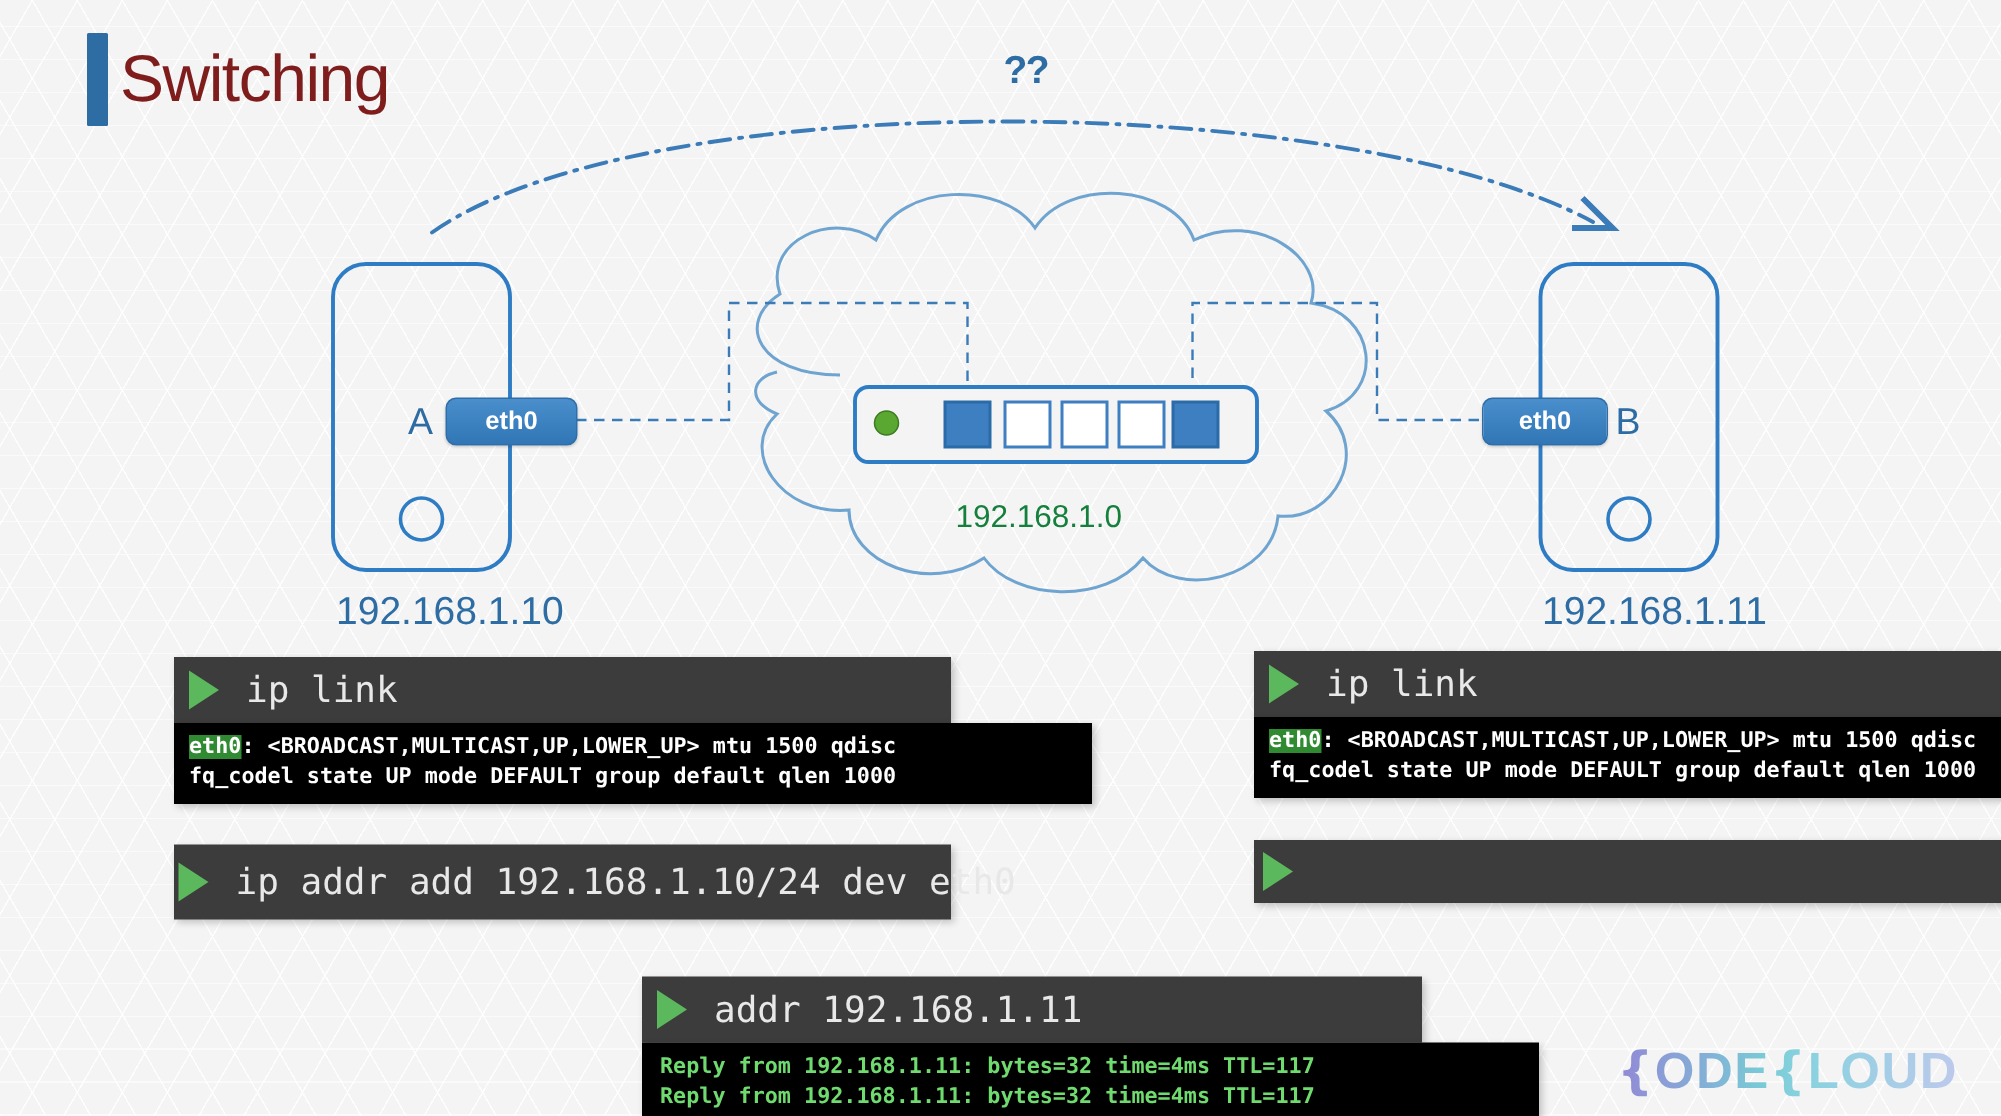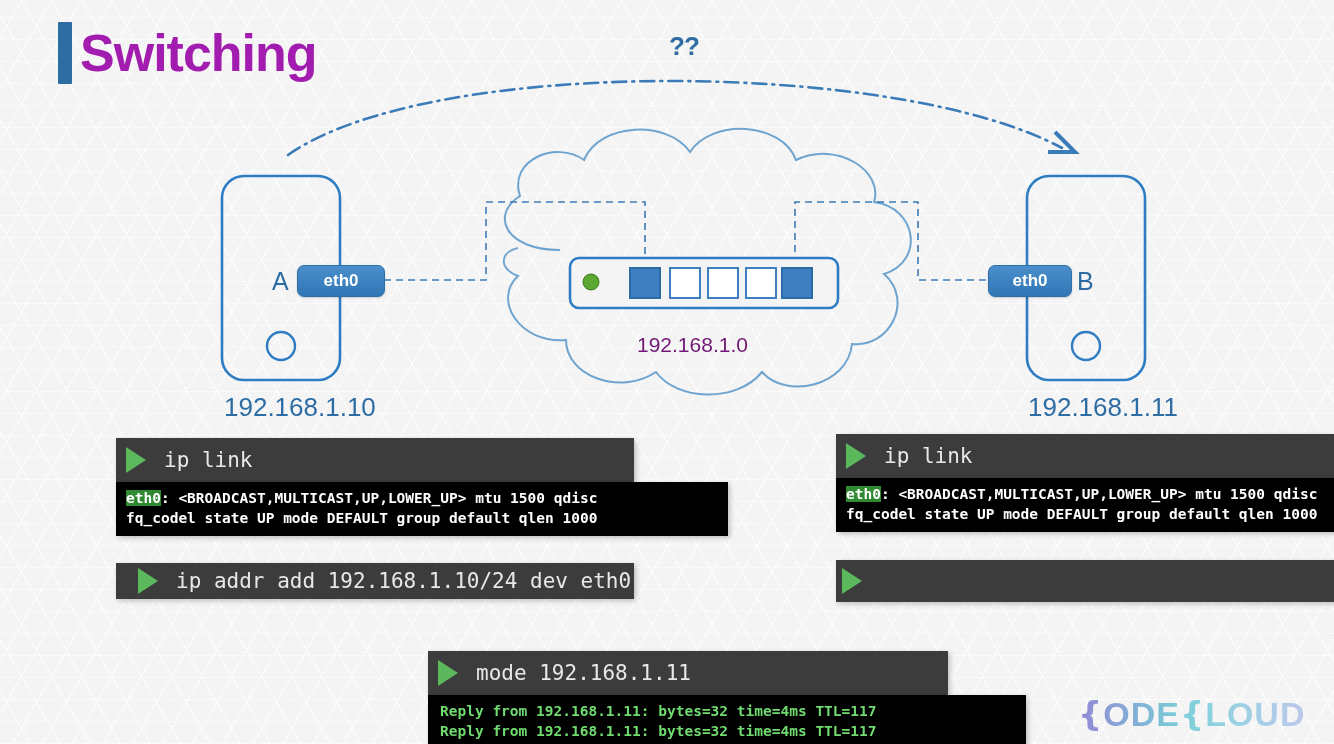--- a/index.html
+++ b/index.html
@@ -17,21 +17,21 @@
       repeating-linear-gradient(-60deg, rgba(255,255,255,.85) 0 1px, transparent 1px 26px),
       repeating-linear-gradient(0deg, rgba(255,255,255,.55) 0 1px, transparent 1px 22px);
     pointer-events:none;
   }
   #stage{position:absolute;inset:0;}
 
   
   #title-wrap{position:absolute;left:58px;top:22px;display:flex;align-items:center;}
   #title-accent{width:14px;height:62px;background:#2e6da4;margin-right:8px;border-radius:1px;}
   #title-text{
-    font-size:52px;font-weight:bold;color:#a21caf;letter-spacing:-1px;line-height:62px;
+    font-size:44px;font-weight:normal;color:#7f1d1d;letter-spacing:-1px;line-height:62px;
   }
 
   
   #diagram{position:absolute;left:0;top:0;width:1334px;height:744px;pointer-events:none;}
 
   
   .eth-badge{
     position:absolute;
     background:linear-gradient(#4a8fcc,#3176b5);
     border:1px solid #2f6ea8;
@@ -43,52 +43,52 @@
   #eth0-a{left:297px;top:265px;width:86px;height:30px;}
   #eth0-b{left:988px;top:265px;width:82px;height:30px;}
 
   
   .host-letter{position:absolute;color:#2e6da4;font-size:25px;}
   #host-a-letter{left:272px;top:267px;}
   #host-b-letter{left:1077px;top:267px;}
   .host-ip{position:absolute;color:#2e6da4;font-size:26px;}
   #host-a-ip{left:224px;top:392px;}
   #host-b-ip{left:1028px;top:392px;}
-  #cloud-ip{position:absolute;left:637px;top:333px;color:#701a75;font-size:21px;}
+  #cloud-ip{position:absolute;left:637px;top:333px;color:#15803d;font-size:21px;}
   #qq-label{position:absolute;left:669px;top:31px;color:#2e6da4;font-size:26px;font-weight:bold;letter-spacing:-1px;}
 
   
   .term{position:absolute;font-family:"DejaVu Sans Mono","Liberation Mono",monospace;}
   .term-head{
     background:#3c3c3c;
     display:flex;align-items:center;
     box-shadow:2px 2px 5px rgba(0,0,0,.22);
   }
   .play{
     width:0;height:0;flex:0 0 auto;
     border-top:13px solid transparent;border-bottom:13px solid transparent;
     border-left:20px solid #5cb85c;
   }
-  .term-cmd{color:#e8e8e8;font-size:21px;white-space:pre;}
+  .term-cmd{color:#e8e8e8;font-size:24px;white-space:pre;}
   .term-body{
     background:#000000;color:#ffffff;font-size:14.5px;font-weight:bold;
     line-height:20px;white-space:pre;
     box-shadow:2px 2px 5px rgba(0,0,0,.22);
   }
   .dev-hl{background:#2f8a31;color:#ffffff;}
   .reply{color:#6fdb6f;font-weight:bold;}
 
   
   #term-a-link{left:116px;top:438px;width:518px;}
   #term-a-link .term-head{height:44px;padding-left:10px;}
   #term-a-link .term-cmd{margin-left:18px;}
   #term-a-link .term-body{width:592px;padding:6px 10px 8px 10px;}
 
   #term-a-addr{left:116px;top:563px;width:518px;}
-  #term-a-addr .term-head{height:36px;padding-left:22px;}
+  #term-a-addr .term-head{height:50px;padding-left:3px;}
   #term-a-addr .term-cmd{margin-left:18px;}
 
   
   #term-b-link{left:836px;top:434px;width:560px;}
   #term-b-link .term-head{height:44px;padding-left:10px;}
   #term-b-link .term-cmd{margin-left:18px;}
   #term-b-link .term-body{width:620px;padding:6px 10px 8px 10px;}
 
   #term-b-addr{left:836px;top:560px;width:560px;}
   #term-b-addr .term-head{height:42px;padding-left:6px;}
@@ -208,21 +208,21 @@
 
   <div id="term-b-addr" class="term">
     <div class="term-head">
       <span class="play"></span>
     </div>
   </div>
 
   <div id="term-ping" class="term">
     <div class="term-head">
       <span class="play"></span>
-      <span class="term-cmd">mode 192.168.1.11</span>
+      <span class="term-cmd">addr 192.168.1.11</span>
     </div>
     <div class="term-body"><span class="reply">Reply from 192.168.1.11: bytes=32 time=4ms TTL=117</span>
 <span class="reply">Reply from 192.168.1.11: bytes=32 time=4ms TTL=117</span></div>
   </div>
 
   <div id="logo">
     <span class="brace">{</span>
       <span>ODE</span>
       <span class="brace">{</span>
       <span>LOUD</span>

